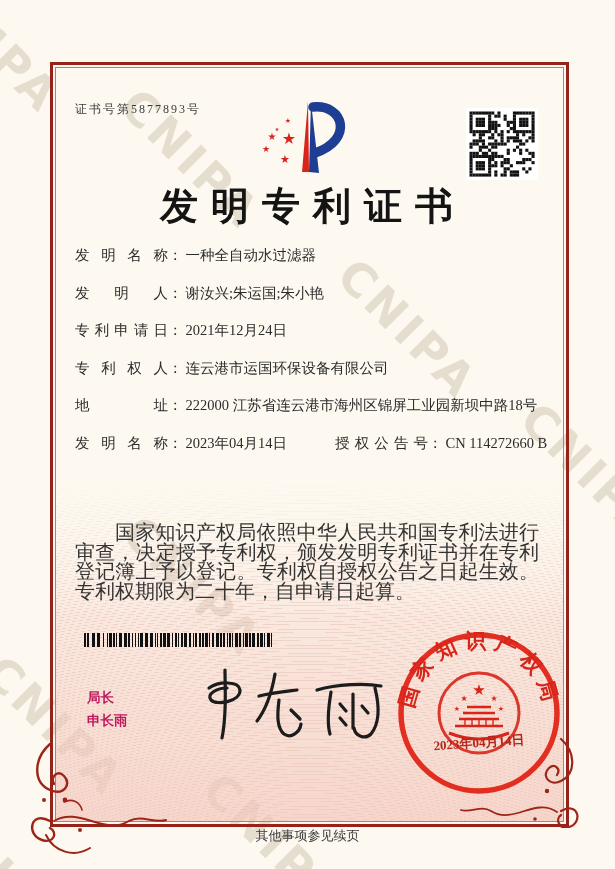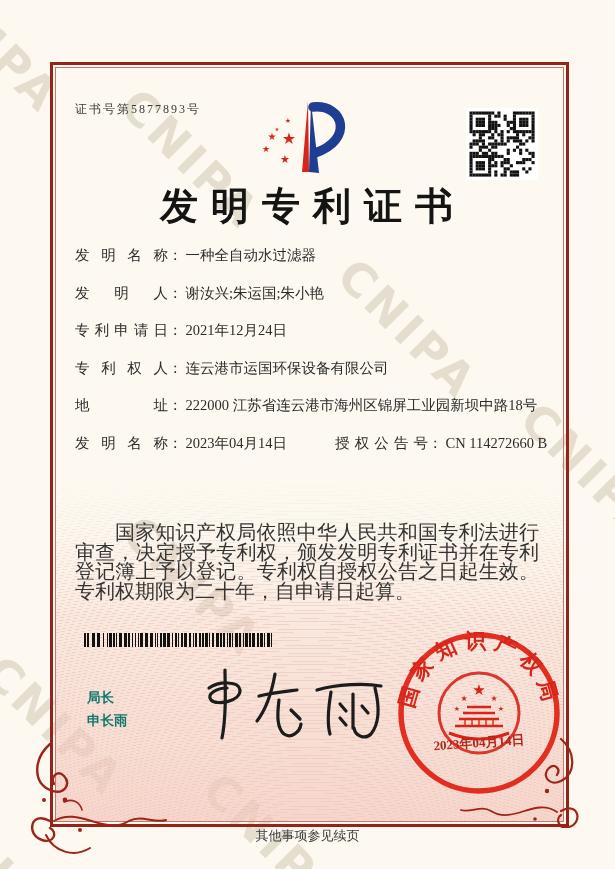--- a/index.html
+++ b/index.html
@@ -32,21 +32,21 @@
   .fields{left:75px;top:247px;width:475px;font-size:14.5px;color:#2b2b2b;}
   .frow{height:17px;line-height:17px;margin-bottom:20.5px;white-space:nowrap;}
   .f-label{display:inline-block;width:93px;text-align:justify;text-align-last:justify;}
   .f-value{padding-left:3px;}
   .pair2{margin-left:48px;}
 
   .paras{left:75px;top:523px;width:464px;font-size:20px;line-height:19.6px;
          color:#333;text-align:justify;}
   .paras p{text-indent:2em;margin:0 0 5px 0;}
 
-  .signer{left:87px;top:686px;font-size:13.5px;font-weight:600;color:#0f766e;
+  .signer{left:87px;top:686px;font-size:13.5px;font-weight:600;color:#be185d;
           font-family:"Liberation Sans","DejaVu Sans",sans-serif;line-height:23px;}
 
   .page-info{left:50px;top:792px;width:513px;text-align:center;font-size:11.5px;color:#333;}
   .footer-note{left:0;top:827px;width:615px;text-align:center;font-size:13px;color:#3a3a3a;}
 
   .seal{left:396px;top:630px;width:166px;height:166px;z-index:4;}
   svg{display:block;}
 </style>
 </head>
 <body>

